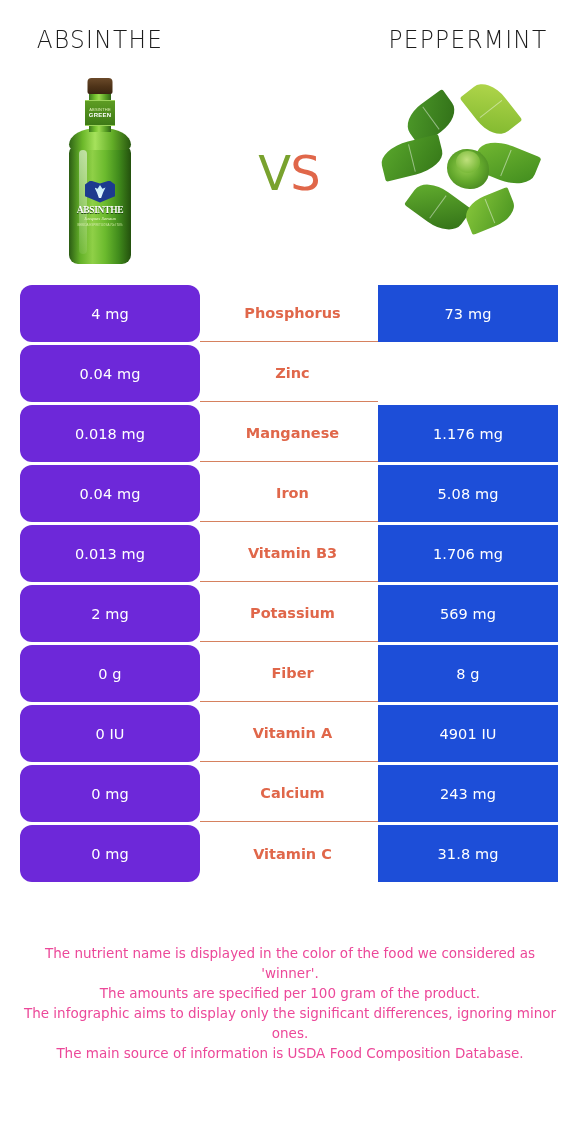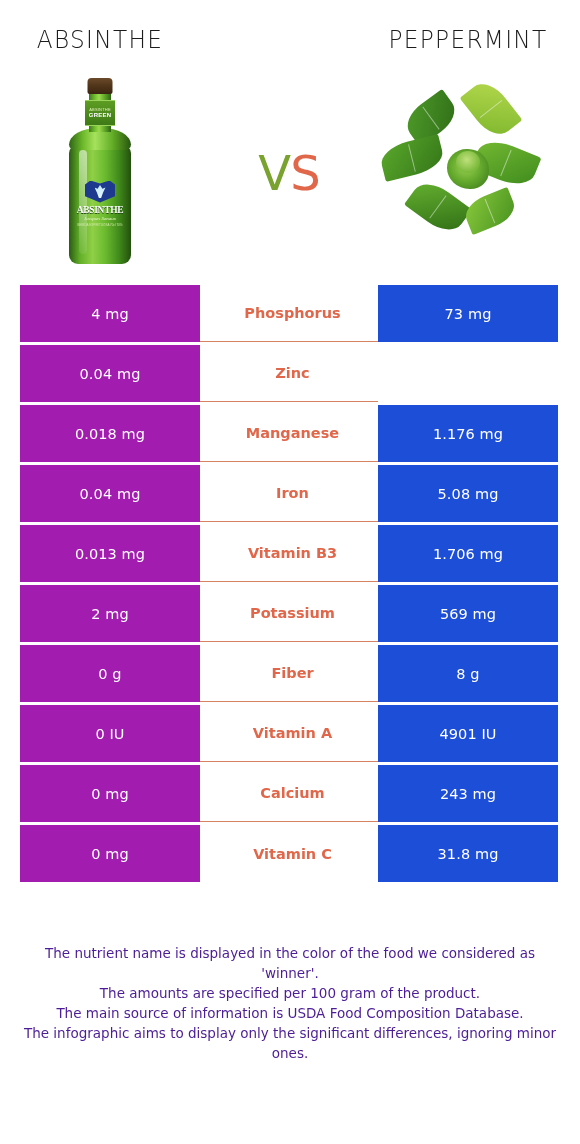--- a/index.html
+++ b/index.html
@@ -163,41 +163,41 @@
   .row { display:flex; height:60px; }
   .cell {
     display:flex; align-items:center; justify-content:center;
     font-size:14.5px;
     font-family:"DejaVu Sans", sans-serif;
   }
   .cell-left, .cell-right {
     width:180px; height:57px; color:#ffffff;
     letter-spacing:0.1px;
   }
-  .cell-left  { background:#a21caf; }
+  .cell-left  { background:#6d28d9;border-radius:12px; }
   .cell-right { background:#1d4ed8; }
   .cell-mid {
     width:178px; height:57px;
     background:#ffffff;
     border-bottom:1px solid #d6815f;
     font-weight:bold;
     font-size:14.5px;
     padding-left:7px;
   }
   .row:last-child .cell-mid { border-bottom:none; }
   .win-orange { color:#E0674A; }
 
   
   .footer {
     margin-top:58px;
     padding:0 22px;
     text-align:center;
     font-size:13.5px;
     line-height:20px;
-    color:#4c1d95;
+    color:#ec4899;
     font-family:"DejaVu Sans", sans-serif;
   }
 </style>
 </head>
 <body>
 
 <div class="header">
   <div class="col-left-head">
     <div class="header-title">ABSINTHE</div>
   </div>
@@ -297,15 +297,15 @@
     <div class="row">
       <div class="cell cell-left">0 mg</div>
       <div class="cell cell-mid win-orange">Vitamin C</div>
       <div class="cell cell-right">31.8 mg</div>
     </div>
   </div>
 
 <div class="footer">
   <div>The nutrient name is displayed in the color of the food we considered as 'winner'.</div>
   <div>The amounts are specified per 100 gram of the product.</div>
+  <div>The infographic aims to display only the significant differences, ignoring minor ones.</div>
   <div>The main source of information is USDA Food Composition Database.</div>
-  <div>The infographic aims to display only the significant differences, ignoring minor ones.</div>
 </div>
 
 </body></html>

